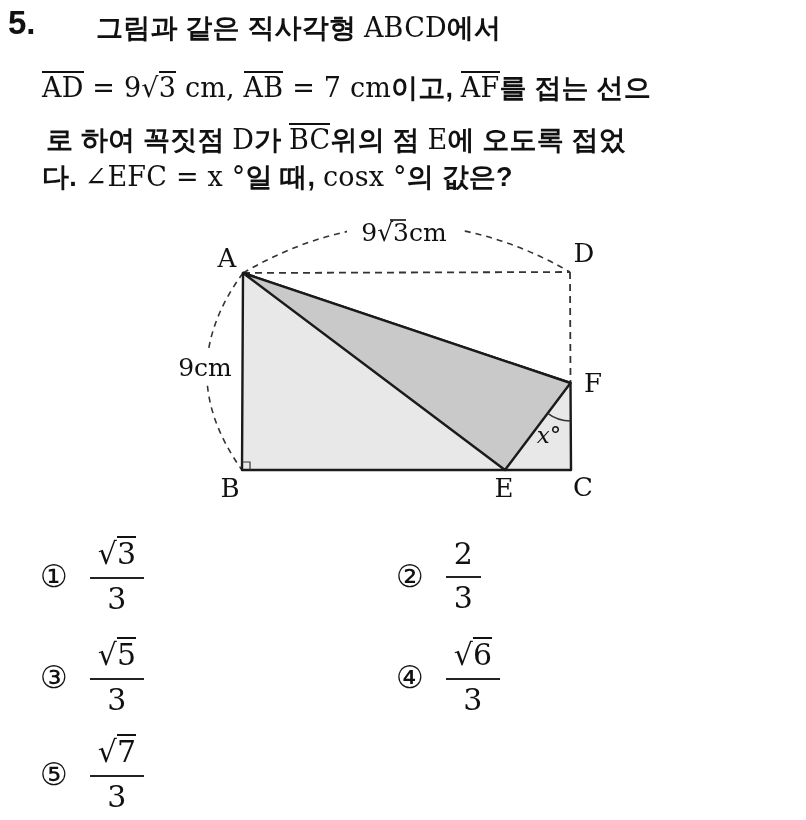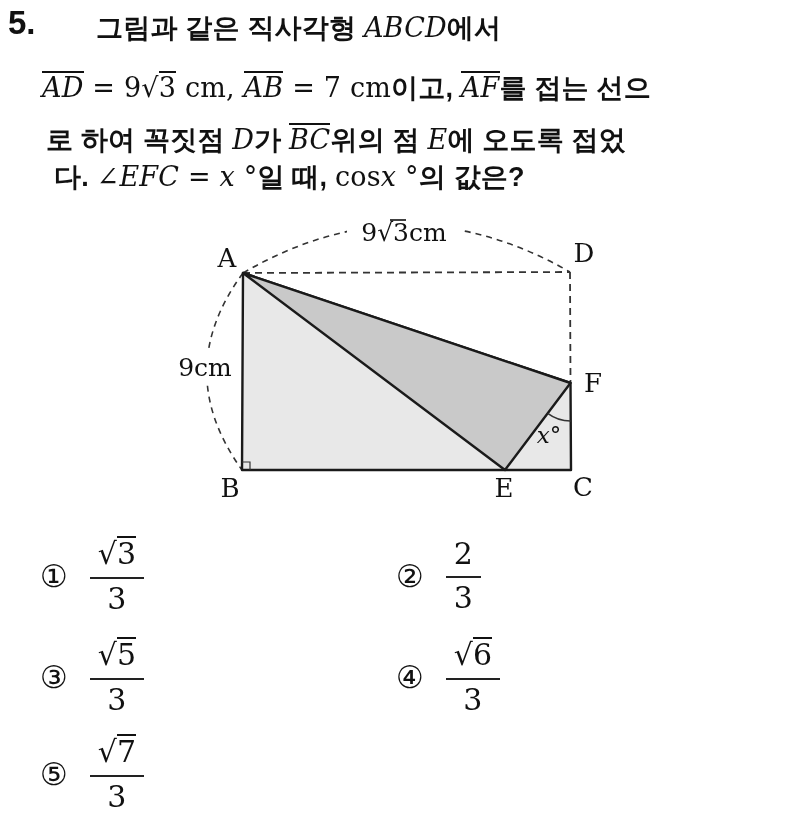--- a/index.html
+++ b/index.html
@@ -2,34 +2,34 @@
 <html><head>
 <meta charset="utf-8">
 <style>
   html,body{margin:0;padding:0;}
   body{
     width:806px;height:820px;background:#ffffff;position:relative;
     overflow:hidden;font-family:"Liberation Sans",sans-serif;color:#111;
   }
   
   .k{font-family:"Liberation Sans",sans-serif;font-weight:700;text-align:center;}
-  .m{font-family:"DejaVu Serif",serif;font-style:italic;}
+  .m{font-family:"DejaVu Serif",serif;}
   .r{font-family:"DejaVu Serif",serif;}
   .ol{display:inline-block;border-top:2.5px solid #111;line-height:1.08;margin-top:9px;}
   .rad{display:inline-block;border-top:2.5px solid #111;line-height:1.08;}
 
   .problem-number{
     position:absolute;left:8px;top:4px;font-size:33px;font-weight:700;
     font-family:"Liberation Sans",sans-serif;
   }
   .tline{position:absolute;font-size:27px;white-space:nowrap;letter-spacing:0.2px;}
   #line1{left:96px;top:10px;}
   #line2{left:42px;top:62px;}
   #line3{left:46px;top:114px;}
-  #line4{left:54px;top:159px;}
+  #line4{left:42px;top:159px;}
 
   #figure{position:absolute;left:140px;top:205px;}
 
   .choice{position:absolute;display:flex;align-items:center;gap:22px;height:92px;}
   #choice1{left:40px;top:530px;}
   #choice2{left:396px;top:530px;}
   #choice3{left:40px;top:631px;}
   #choice4{left:396px;top:631px;}
   #choice5{left:40px;top:728px;}
   .cnum{font-family:"DejaVu Sans",sans-serif;font-size:31px;color:#111;line-height:1;}

